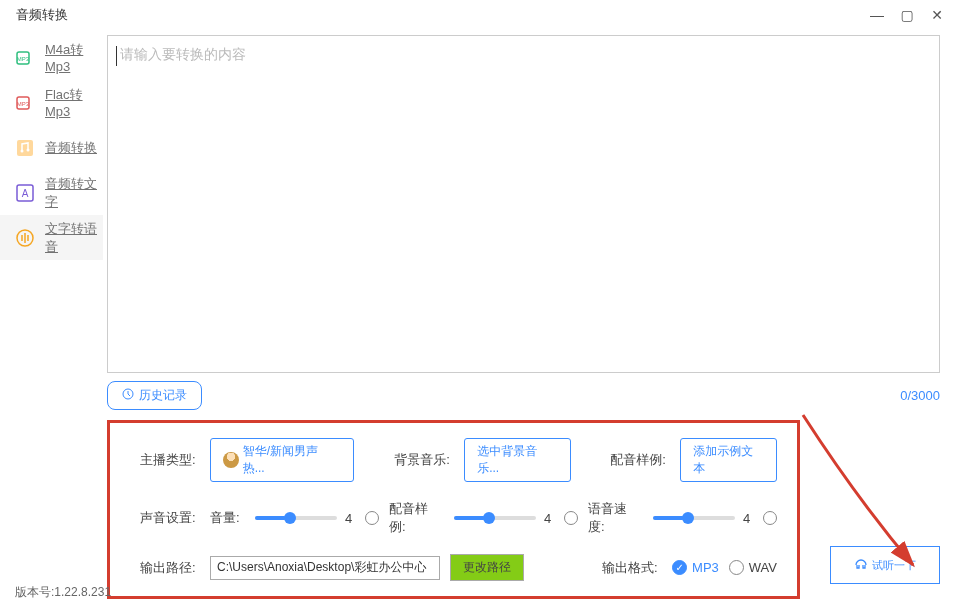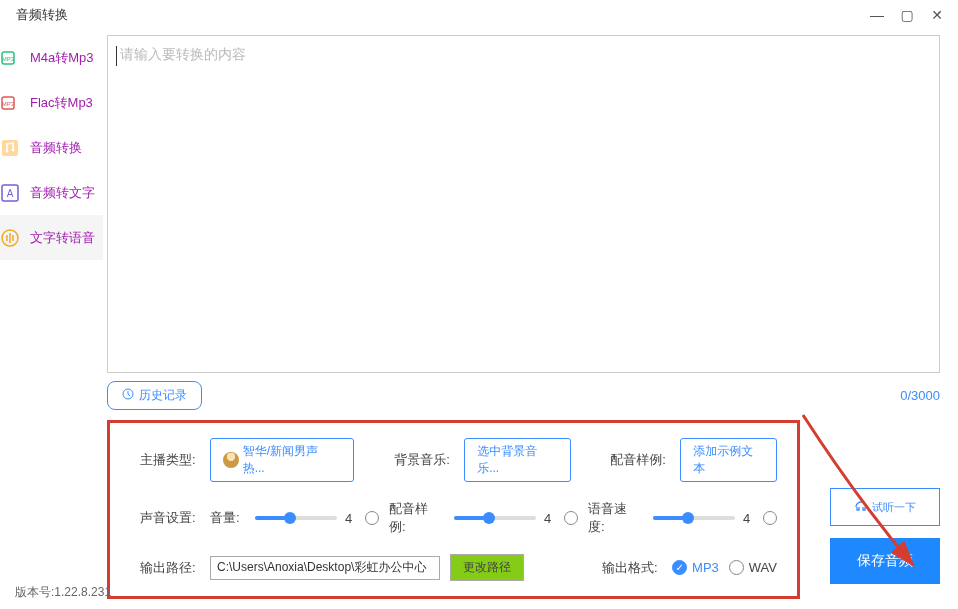--- a/index.html
+++ b/index.html
@@ -6,21 +6,21 @@
     body { width: 958px; height: 609px; background: #fff; position: relative; overflow: hidden; }
     
     .title-bar { height: 30px; display: flex; align-items: center; padding: 0 8px; }
     .app-title { font-size: 13px; color: #333; flex: 1; padding-left: 8px; }
     .window-controls { display: flex; gap: 12px; align-items: center; padding-right: 4px; }
     .win-btn { width: 18px; height: 18px; display: inline-flex; align-items: center; justify-content: center; cursor: pointer; color: #555; font-size: 14px; }
     
     .main-area { display: flex; height: calc(100% - 30px); }
     
     .sidebar { width: 150px; padding-top: 5px; }
-    .sidebar-item { height: 45px; display: flex; align-items: center; gap: 10px; cursor: pointer; font-size: 13px; color: #a21caf; }
+    .sidebar-item { height: 45px; display: flex; align-items: center; padding-left: 15px; gap: 10px; cursor: pointer; font-size: 13px; color: #737373; text-decoration: underline; }
     .sidebar-item.active { background: #f5f5f5; }
     .side-icon { width: 20px; height: 20px; display: inline-flex; align-items: center; justify-content: center; }
     
     .content { flex: 1; padding: 5px 18px 10px 4px; display: flex; flex-direction: column; }
     
     .text-input-area { border: 1px solid #ccc; flex: 1; padding: 10px 12px; font-size: 14px; color: #bbb; position: relative; }
     .cursor-line { position: absolute; left: 8px; top: 10px; width: 1px; height: 20px; background: #333; }
     
     .below-input { display: flex; align-items: center; justify-content: space-between; margin-top: 8px; }
     .history-btn { border: 1px solid #3b8cff; color: #3b8cff; padding: 5px 14px; border-radius: 8px; font-size: 12px; cursor: pointer; display: inline-flex; align-items: center; gap: 5px; }
@@ -209,21 +209,20 @@
   </div>
 </div>
 
 <div class="right-buttons">
   <div class="preview-btn">
     <span><svg width="14" height="14">
           <path d="M2 8 a5 5 0 0 1 10 0 M3 8 v3 h2 v-3 M9 8 v3 h2 v-3" fill="none" stroke="#3b8cff" stroke-width="1.3"></path>
         </svg></span>
     <span>试听一下</span>
   </div>
-  <div class="save-btn">保存音频</div>
 </div>
 
 <svg class="arrow-svg" width="150" height="180">
   <defs>
       <marker id="ah" markerWidth="10" markerHeight="10" refX="8" refY="3" orient="auto">
         <path d="M0,0 L0,6 L9,3 z" fill="#d43d2f"></path>
       </marker>
     </defs>
   <path d="M 5 5 Q 60 90 115 155" stroke="#d43d2f" stroke-width="3" fill="none" marker-end="url(#ah)"></path>
 </svg>

